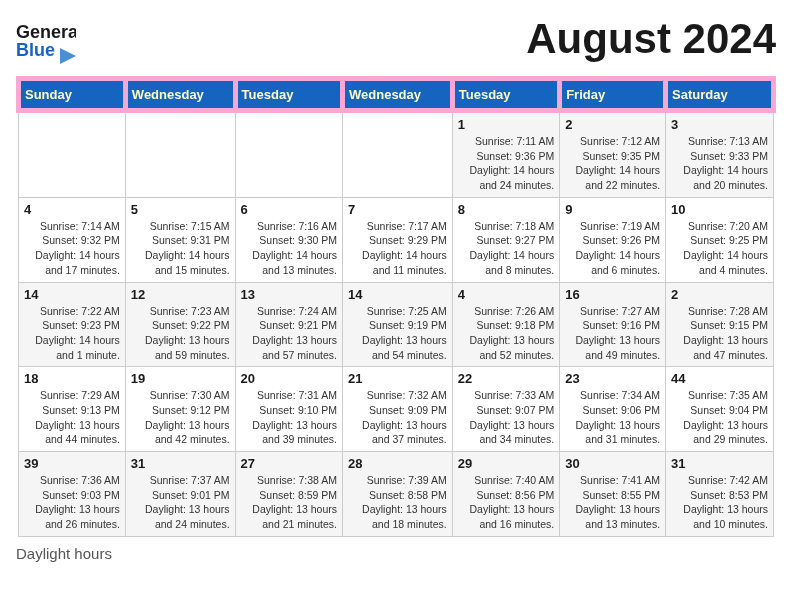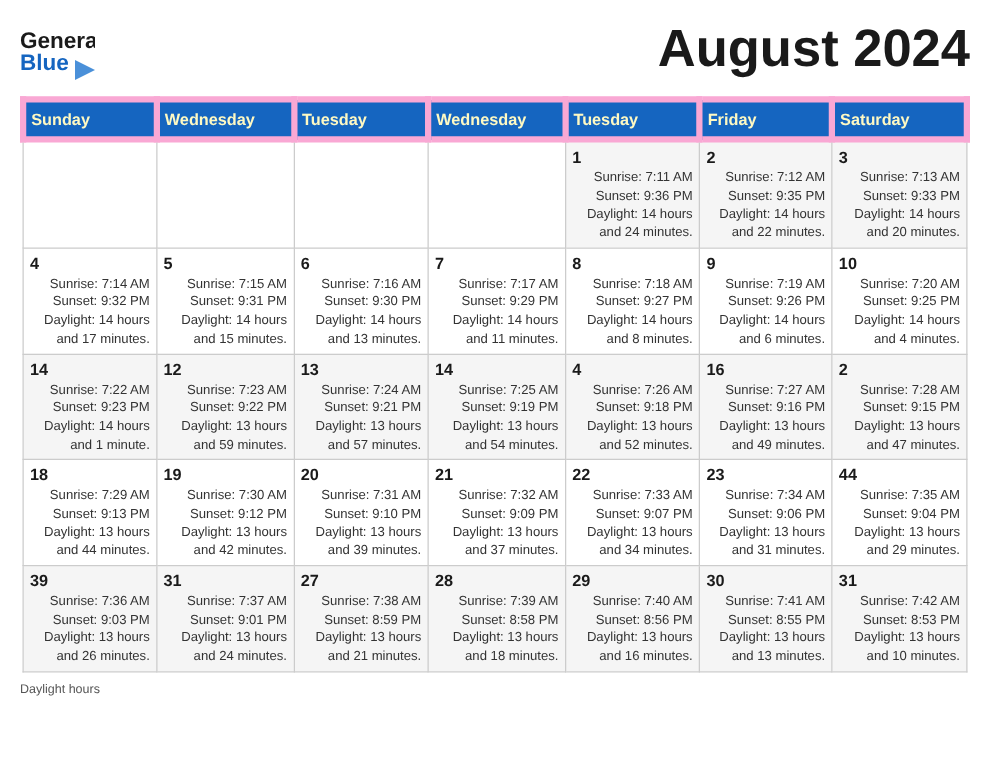--- a/index.html
+++ b/index.html
@@ -71,21 +71,21 @@
       font-size: 10.5px;
       color: #333;
       line-height: 1.4;
       text-align: right;
     }
     .empty-cell {
       background: #fff !important;
     }
     .footer-note {
       margin-top: 8px;
-      font-size: 10px;
+      font-size: 15px;
       color: #555;
     }
     
     .logo-wrapper {
       display: flex;
       align-items: center;
     }
     .logo-icon {
       margin-right: 4px;
     }

